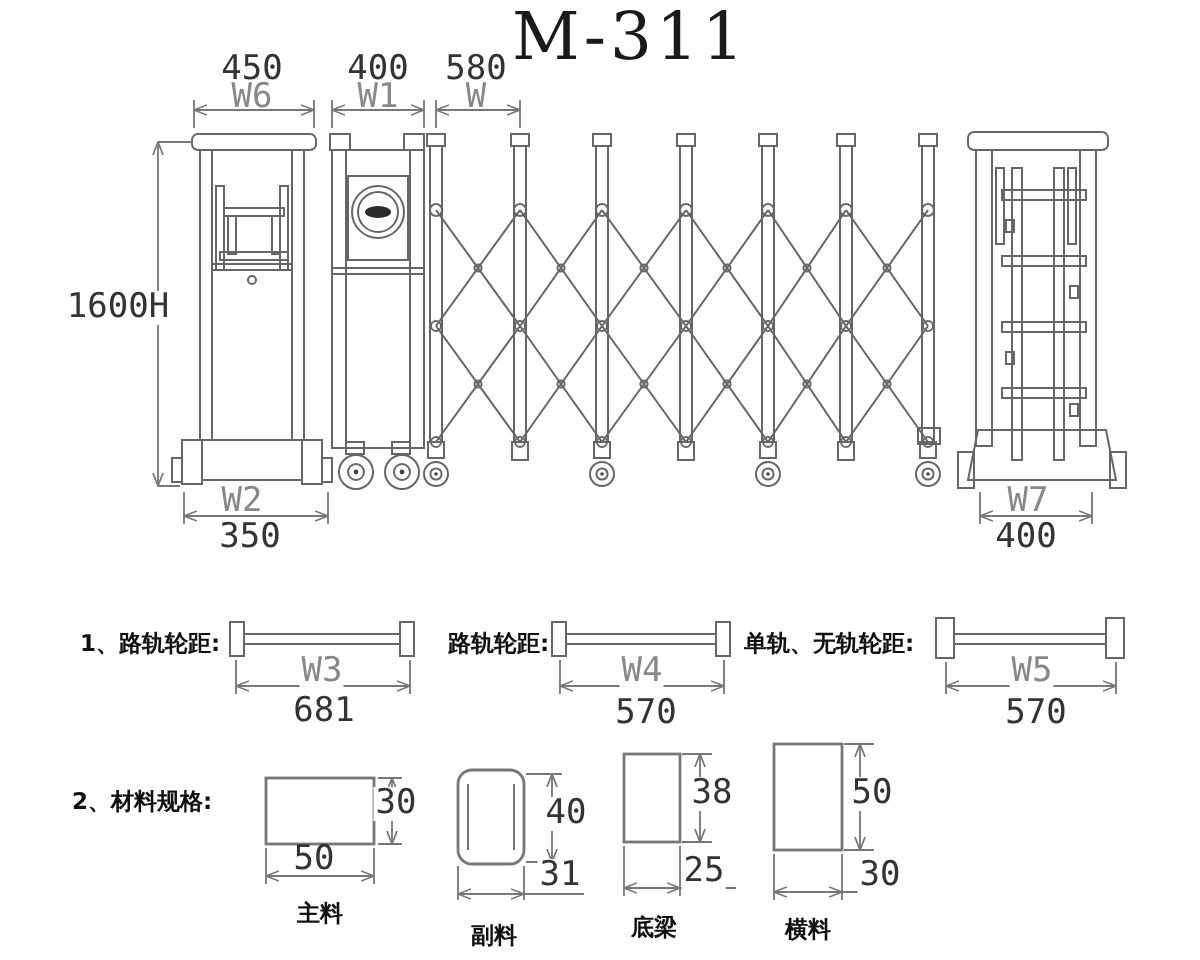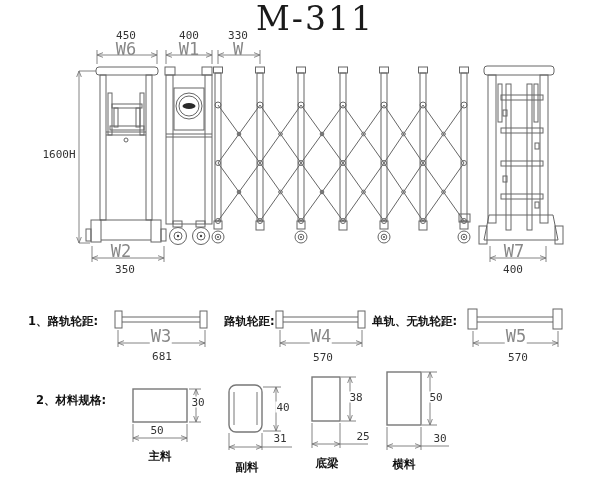--- a/index.html
+++ b/index.html
@@ -2,21 +2,21 @@
 <html><head>
 <meta charset="utf-8">
 <style>
   html,body{margin:0;padding:0;}
   body{width:600px;height:480px;background:#ffffff;position:relative;overflow:hidden;
        font-family:"DejaVu Sans",sans-serif;}
   svg{position:absolute;left:0;top:0;}
   .t{position:absolute;transform:translate(-50%,-50%);white-space:nowrap;line-height:1;}
   .tl{position:absolute;transform:translate(0,-50%);white-space:nowrap;line-height:1;}
   .title{font-family:"DejaVu Serif",serif;font-size:33px;letter-spacing:2px;color:#1a1a1a;}
-  .num{font-family:"DejaVu Sans Mono",monospace;font-size:11px;color:#333;}
+  .num{font-family:"DejaVu Sans Mono",monospace;font-size:17px;color:#333;}
   .code{font-family:"DejaVu Sans Mono",monospace;font-size:17px;color:#888;}
   .lbl{font-size:11.5px;font-weight:700;color:#111;}
   .bgw{background:#fff;padding:0 1px;}
 </style>
 </head>
 <body>
 
 <svg width="600" height="480" viewBox="0 0 600 480">
   <defs>
     <marker id="ar" viewBox="0 0 10 10" refX="9" refY="5" markerWidth="8" markerHeight="8" orient="auto-start-reverse">
@@ -240,47 +240,47 @@
     </g>
   </g>
 </svg>
 
 <span class="t title" style="left:315px;top:18px">M-311</span>
 
 <span class="t num" style="left:126px;top:35px">450</span>
 <span class="t code" style="left:126px;top:49px">W6</span>
 <span class="t num" style="left:189px;top:35px">400</span>
 <span class="t code" style="left:189px;top:49px">W1</span>
-<span class="t num" style="left:238px;top:35px">330</span>
+<span class="t num" style="left:238px;top:35px">580</span>
 <span class="t code" style="left:238px;top:49px">W</span>
 <span class="t num bgw" style="left:59px;top:154px">1600H</span>
 <span class="t code" style="left:121px;top:251px">W2</span>
 <span class="t num" style="left:125px;top:269px">350</span>
 <span class="t code" style="left:514px;top:251px">W7</span>
 <span class="t num" style="left:513px;top:269px">400</span>
 
-<span class="tl lbl" style="left:28px;top:322px">1、路轨轮距:</span>
+<span class="tl lbl" style="left:40px;top:322px">1、路轨轮距:</span>
 <span class="t code bgw" style="left:161px;top:336px">W3</span>
 <span class="t num" style="left:162px;top:356px">681</span>
 <span class="tl lbl" style="left:224px;top:322px">路轨轮距:</span>
 <span class="t code bgw" style="left:321px;top:336px">W4</span>
 <span class="t num" style="left:323px;top:357px">570</span>
 <span class="tl lbl" style="left:372px;top:322px">单轨、无轨轮距:</span>
 <span class="t code bgw" style="left:516px;top:336px">W5</span>
 <span class="t num" style="left:518px;top:357px">570</span>
 
 <span class="tl lbl" style="left:36px;top:401px">2、材料规格:</span>
 
 <span class="t num bgw" style="left:198px;top:402px">30</span>
 <span class="t num" style="left:157px;top:430px">50</span>
 <span class="t lbl" style="left:160px;top:457px">主料</span>
 
 <span class="t num bgw" style="left:283px;top:407px">40</span>
 <span class="t num bgw" style="left:280px;top:438px">31</span>
 <span class="t lbl" style="left:247px;top:468px">副料</span>
 
 <span class="t num bgw" style="left:356px;top:397px">38</span>
-<span class="t num bgw" style="left:363px;top:436px">25</span>
+<span class="t num bgw" style="left:352px;top:436px">25</span>
 <span class="t lbl" style="left:327px;top:464px">底梁</span>
 
 <span class="t num bgw" style="left:436px;top:397px">50</span>
 <span class="t num bgw" style="left:440px;top:438px">30</span>
 <span class="t lbl" style="left:404px;top:465px">横料</span>
 
 </body></html>

